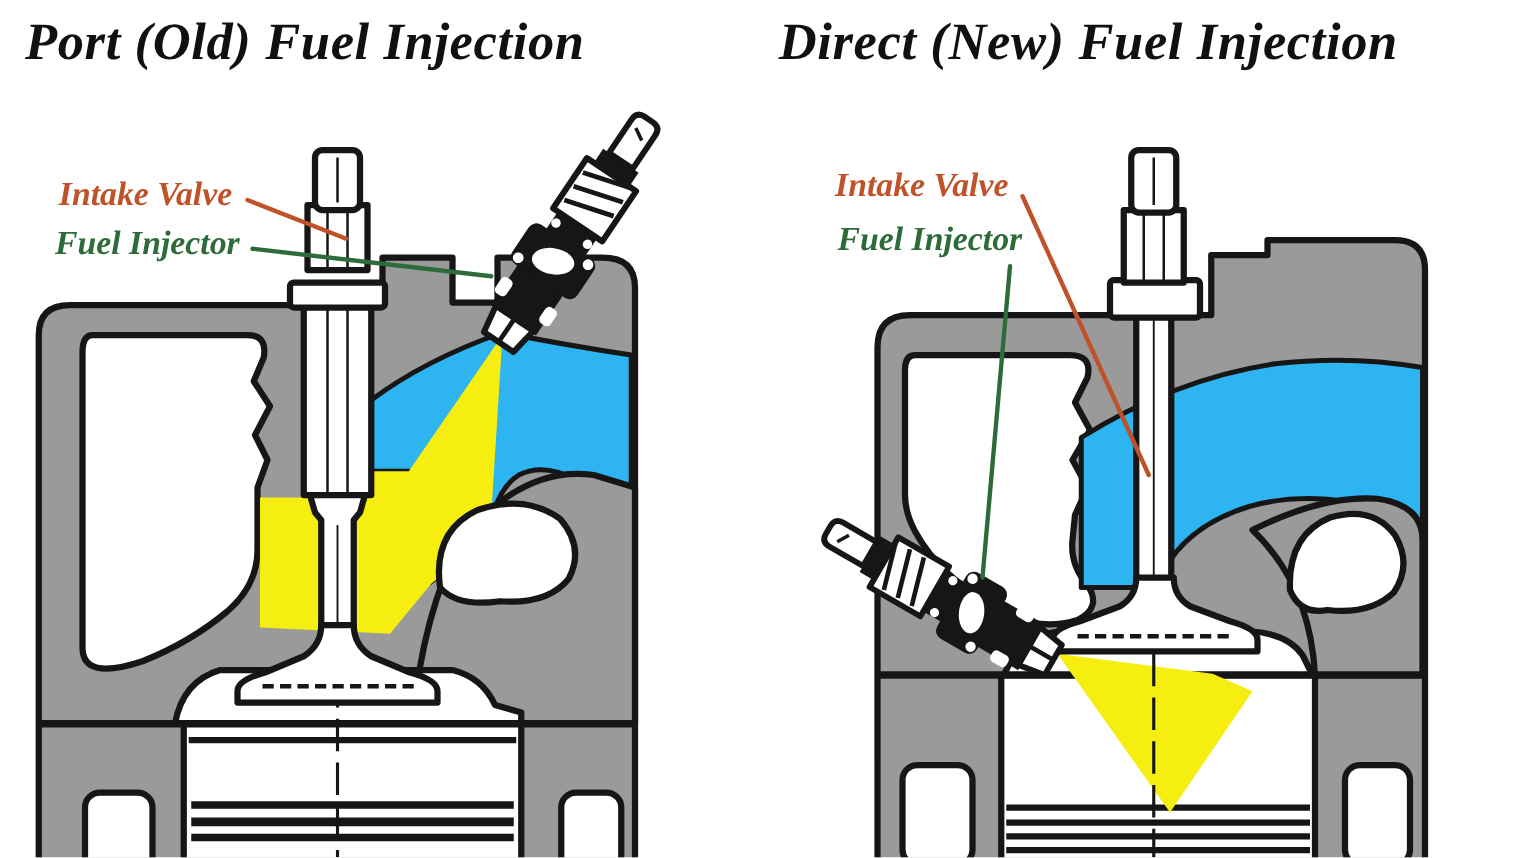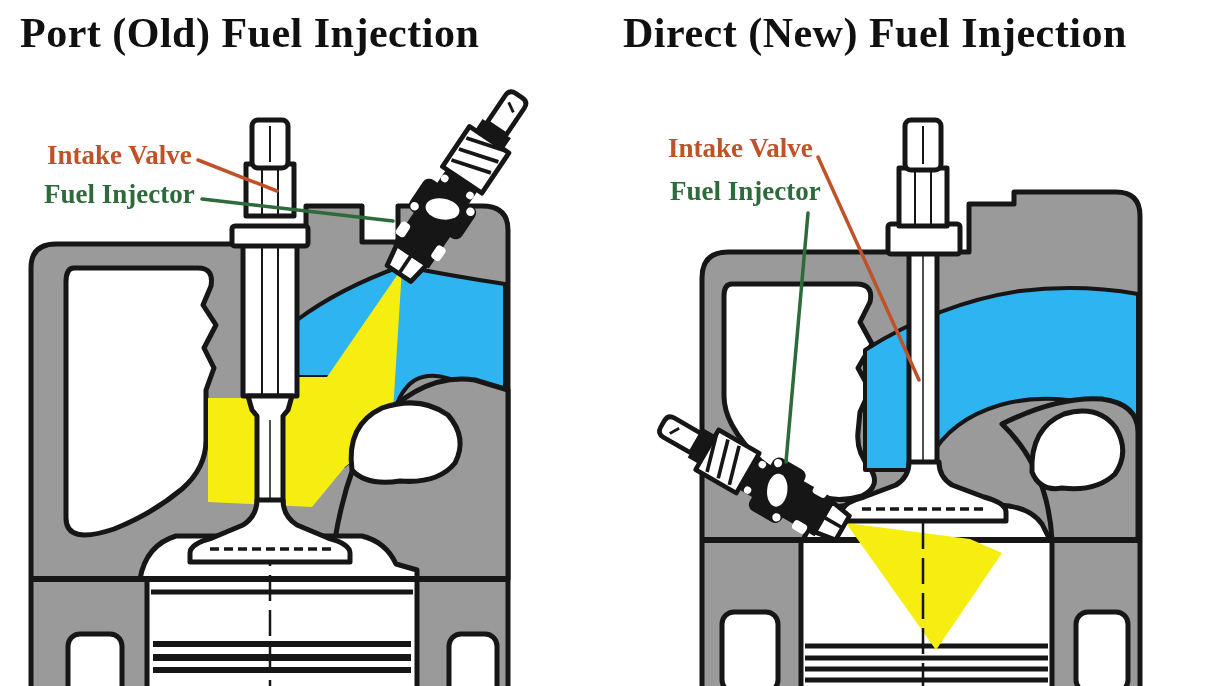--- a/index.html
+++ b/index.html
@@ -1,17 +1,17 @@
 <!DOCTYPE html>
 <html style="--block_gray: #9a9a9a; --outline_black: #161616; --intake_air_blue: #2eb4f0; --fuel_spray_yellow: #f5ee10; --intake_valve_label_color: #bf5229; --fuel_injector_label_color: #2e6b3a; --title_color: #101010; --background: #ffffff;"><head>
 <meta charset="utf-8">
 <style>
   html,body{margin:0;padding:0;background:#fff;}
   #stage{position:relative;width:1215px;height:686px;background:var(--background,#fff);overflow:hidden;
-         font-family:"Liberation Serif","DejaVu Serif",serif;}
+         font-family:"Liberation Serif","DejaVu Serif",serif;font-style:italic;}
   svg{position:absolute;left:0;top:0;}
   .title{fill:var(--title_color);font-size:42px;font-weight:600;letter-spacing:.5px;}
   .lbl{font-size:27px;font-weight:700;}
   .lbl.orange{fill:var(--intake_valve_label_color);}
   .lbl.green{fill:var(--fuel_injector_label_color);}
   .gray{fill:var(--block_gray);stroke:var(--outline_black);stroke-width:5;stroke-linejoin:round;}
   .white{fill:#ffffff;stroke:var(--outline_black);stroke-width:5;stroke-linejoin:round;}
   .blue{fill:var(--intake_air_blue);stroke:var(--outline_black);stroke-width:4;stroke-linejoin:round;}
   .yellow{fill:var(--fuel_spray_yellow);stroke:none;}
   .ink{stroke:var(--outline_black);fill:none;}

